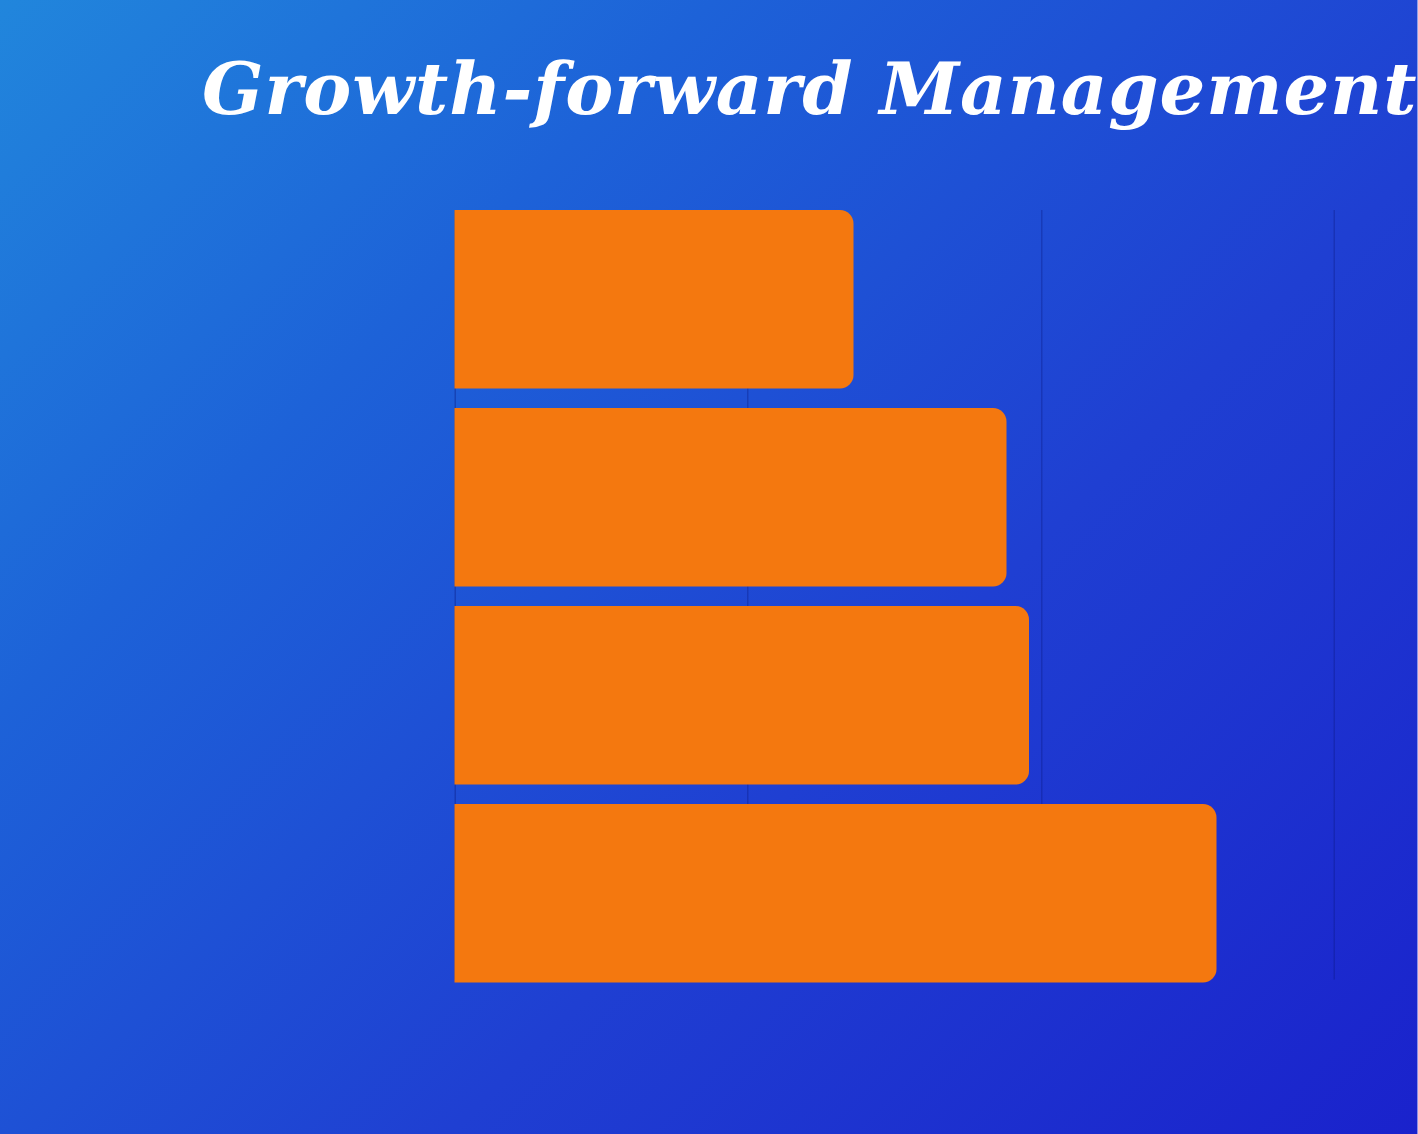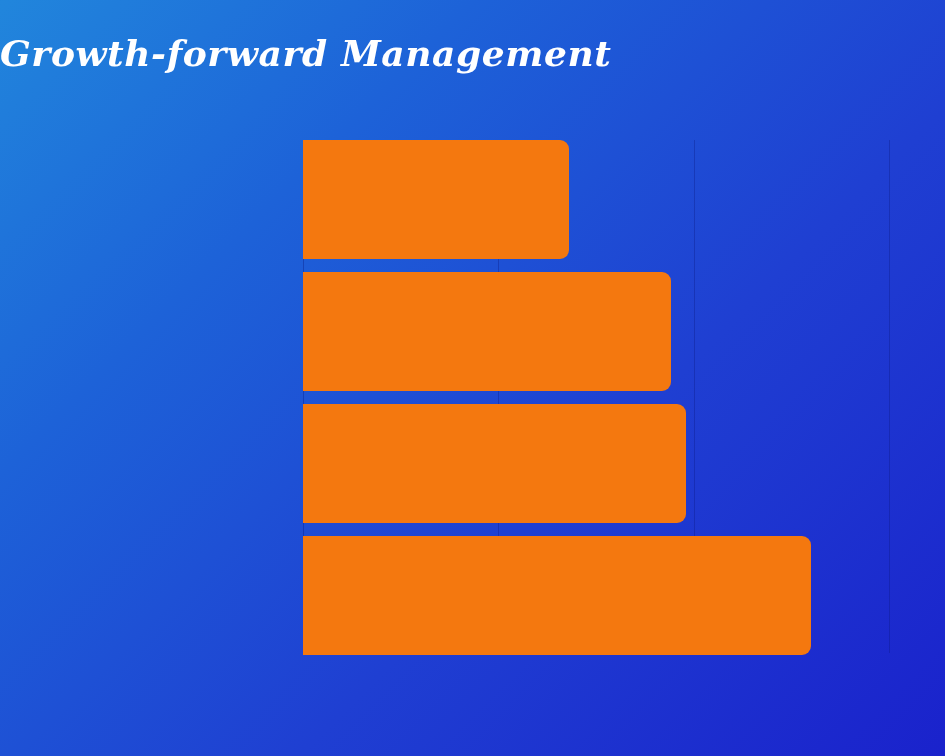--- a/index.html
+++ b/index.html
@@ -17,26 +17,26 @@
     width: 945px;
     height: 756px;
     background: linear-gradient(135deg, #2186DC 0%, #1D62D8 28%, #1F3FD2 62%, #1A22CC 100%);
     overflow: hidden;
   }
   #chart-title {
     position: absolute;
     left: 0;
     top: 32px;
     width: 945px;
-    text-align: left;
+    text-align: right;
     color: #FFFFFF;
     font-family: "DejaVu Serif", serif;
     font-style: italic;
     font-weight: bold;
-    font-size: 36px;
+    font-size: 48px;
     letter-spacing: 0.6px;
     white-space: nowrap;
   }
   #plot-area {
     position: absolute;
     left: 303px;
     top: 140px;
     width: 587px;
     height: 513px;
   }

